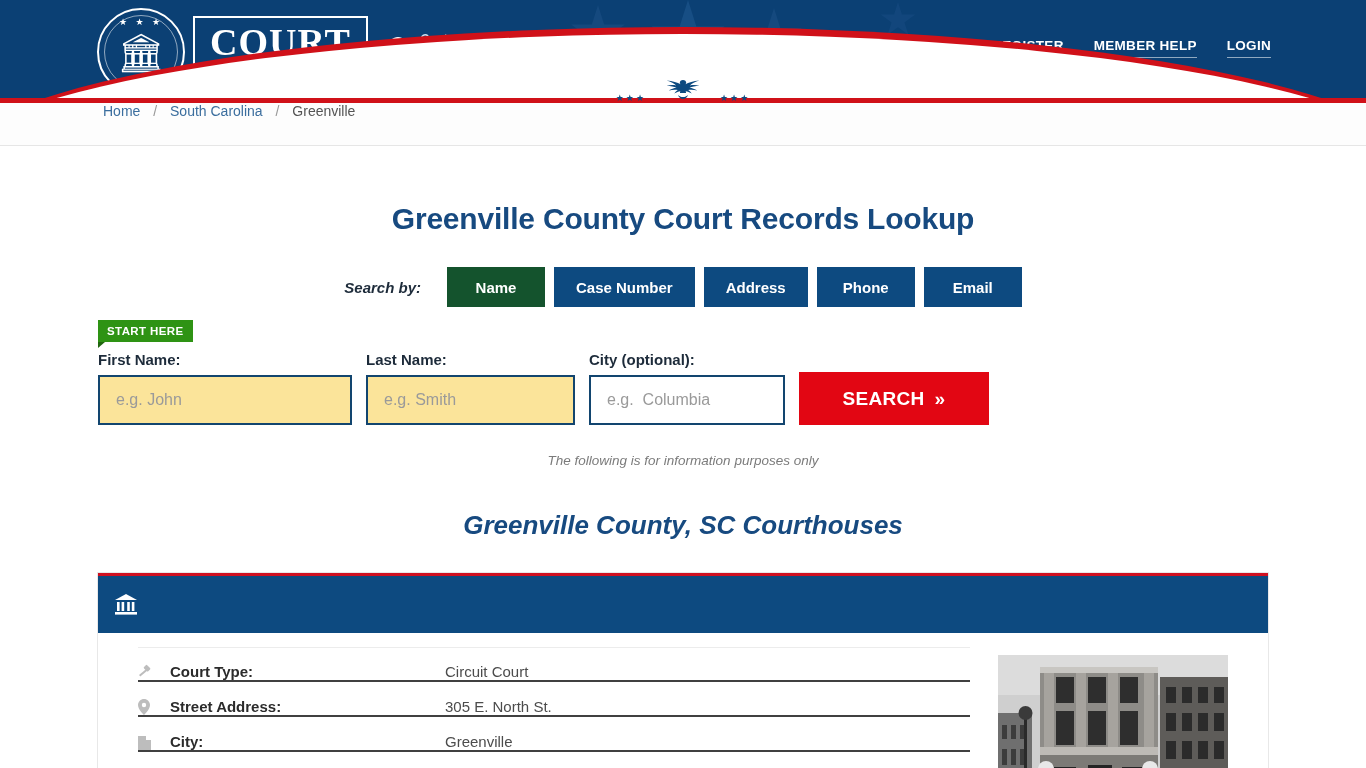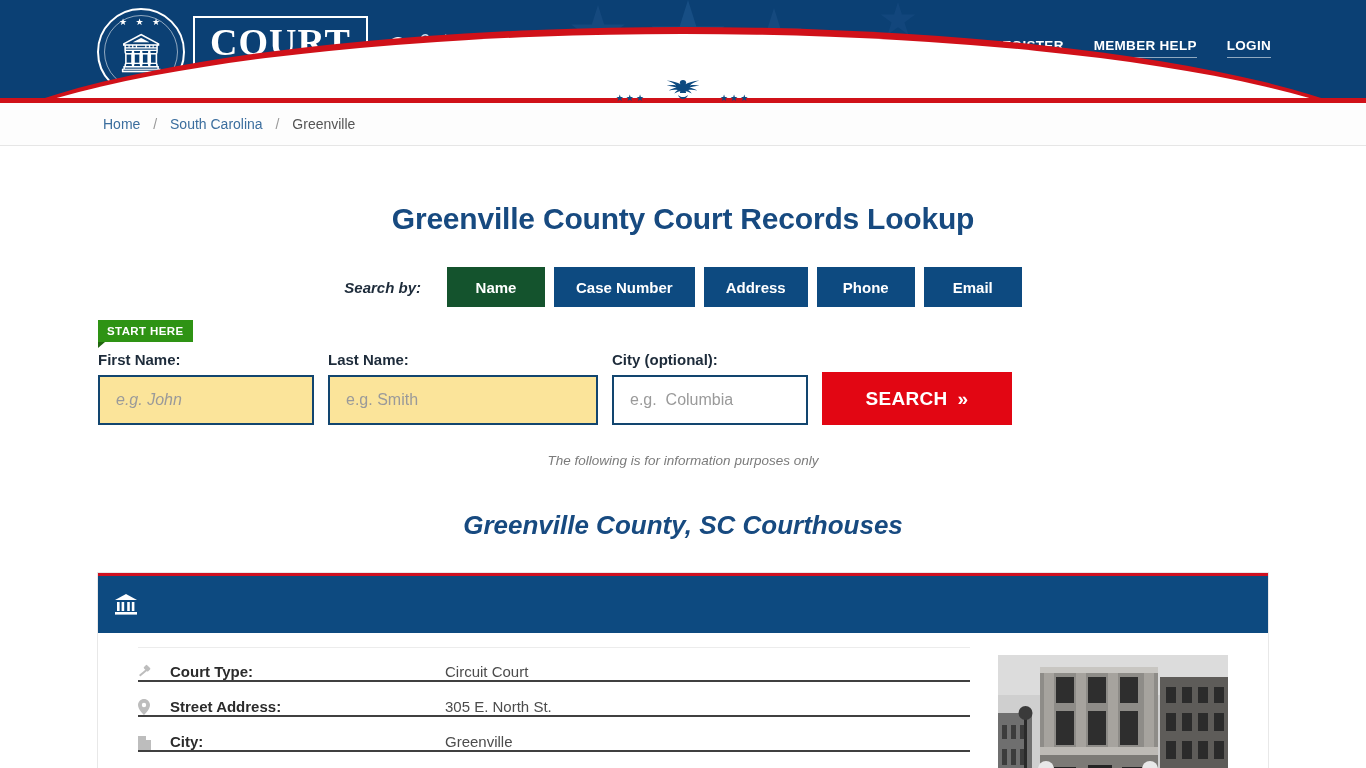--- a/index.html
+++ b/index.html
@@ -121,21 +121,21 @@
     letter-spacing: .3px; text-decoration: none;
     border-bottom: 1px solid rgba(255,255,255,.55);
     padding-bottom: 4px;
   }
 
   
   .crumbbar {
     width: 1366px; height: 43px;
     background: #fdfdfd;
     border-bottom: 1px solid #e6e6e6;
-    display: flex; align-items: center;
+    display: flex; 
   }
   .crumbs { margin-left: 103px; font-size: 14px; color: #555; }
   .crumbs a { color: #3b6e9e; text-decoration: none; }
   .crumbs .sep { color: #999; margin: 0 9px; }
   .crumbs .cur { color: #555; }
 
   
   .main { width: 1366px; position: relative; }
 
   h1.page-title {
@@ -190,22 +190,22 @@
     border: 2px solid #12456f;
     font-size: 16px; color: #4a4a4a;
     padding: 0 16px;
     font-family: "Liberation Sans", sans-serif;
     background: #ffffff;
     outline: none;
   }
   .field input::placeholder { color: #9a9a9a; }
   .yellow { background: #fbe49a !important; }
   .yellow::placeholder { color: #9c8f6c; }
-  .w-first { width: 216px; font-style: italic; }
-  .w-last  { width: 270px; }
+  .w-first { width: 254px; }
+  .w-last  { width: 209px; }
   .w-city  { width: 196px; }
   .w-state { width: 234px; appearance: none; -webkit-appearance: none; }
   .selwrap { position: relative; }
   .selwrap .spin {
     position: absolute; right: 14px; top: 50%; transform: translateY(-50%);
     font-size: 10px; line-height: 8px; color: #2b2b2b; pointer-events: none;
     display: flex; flex-direction: column; gap: 2px;
   }
   .searchbtn {
     width: 190px; height: 53px;

